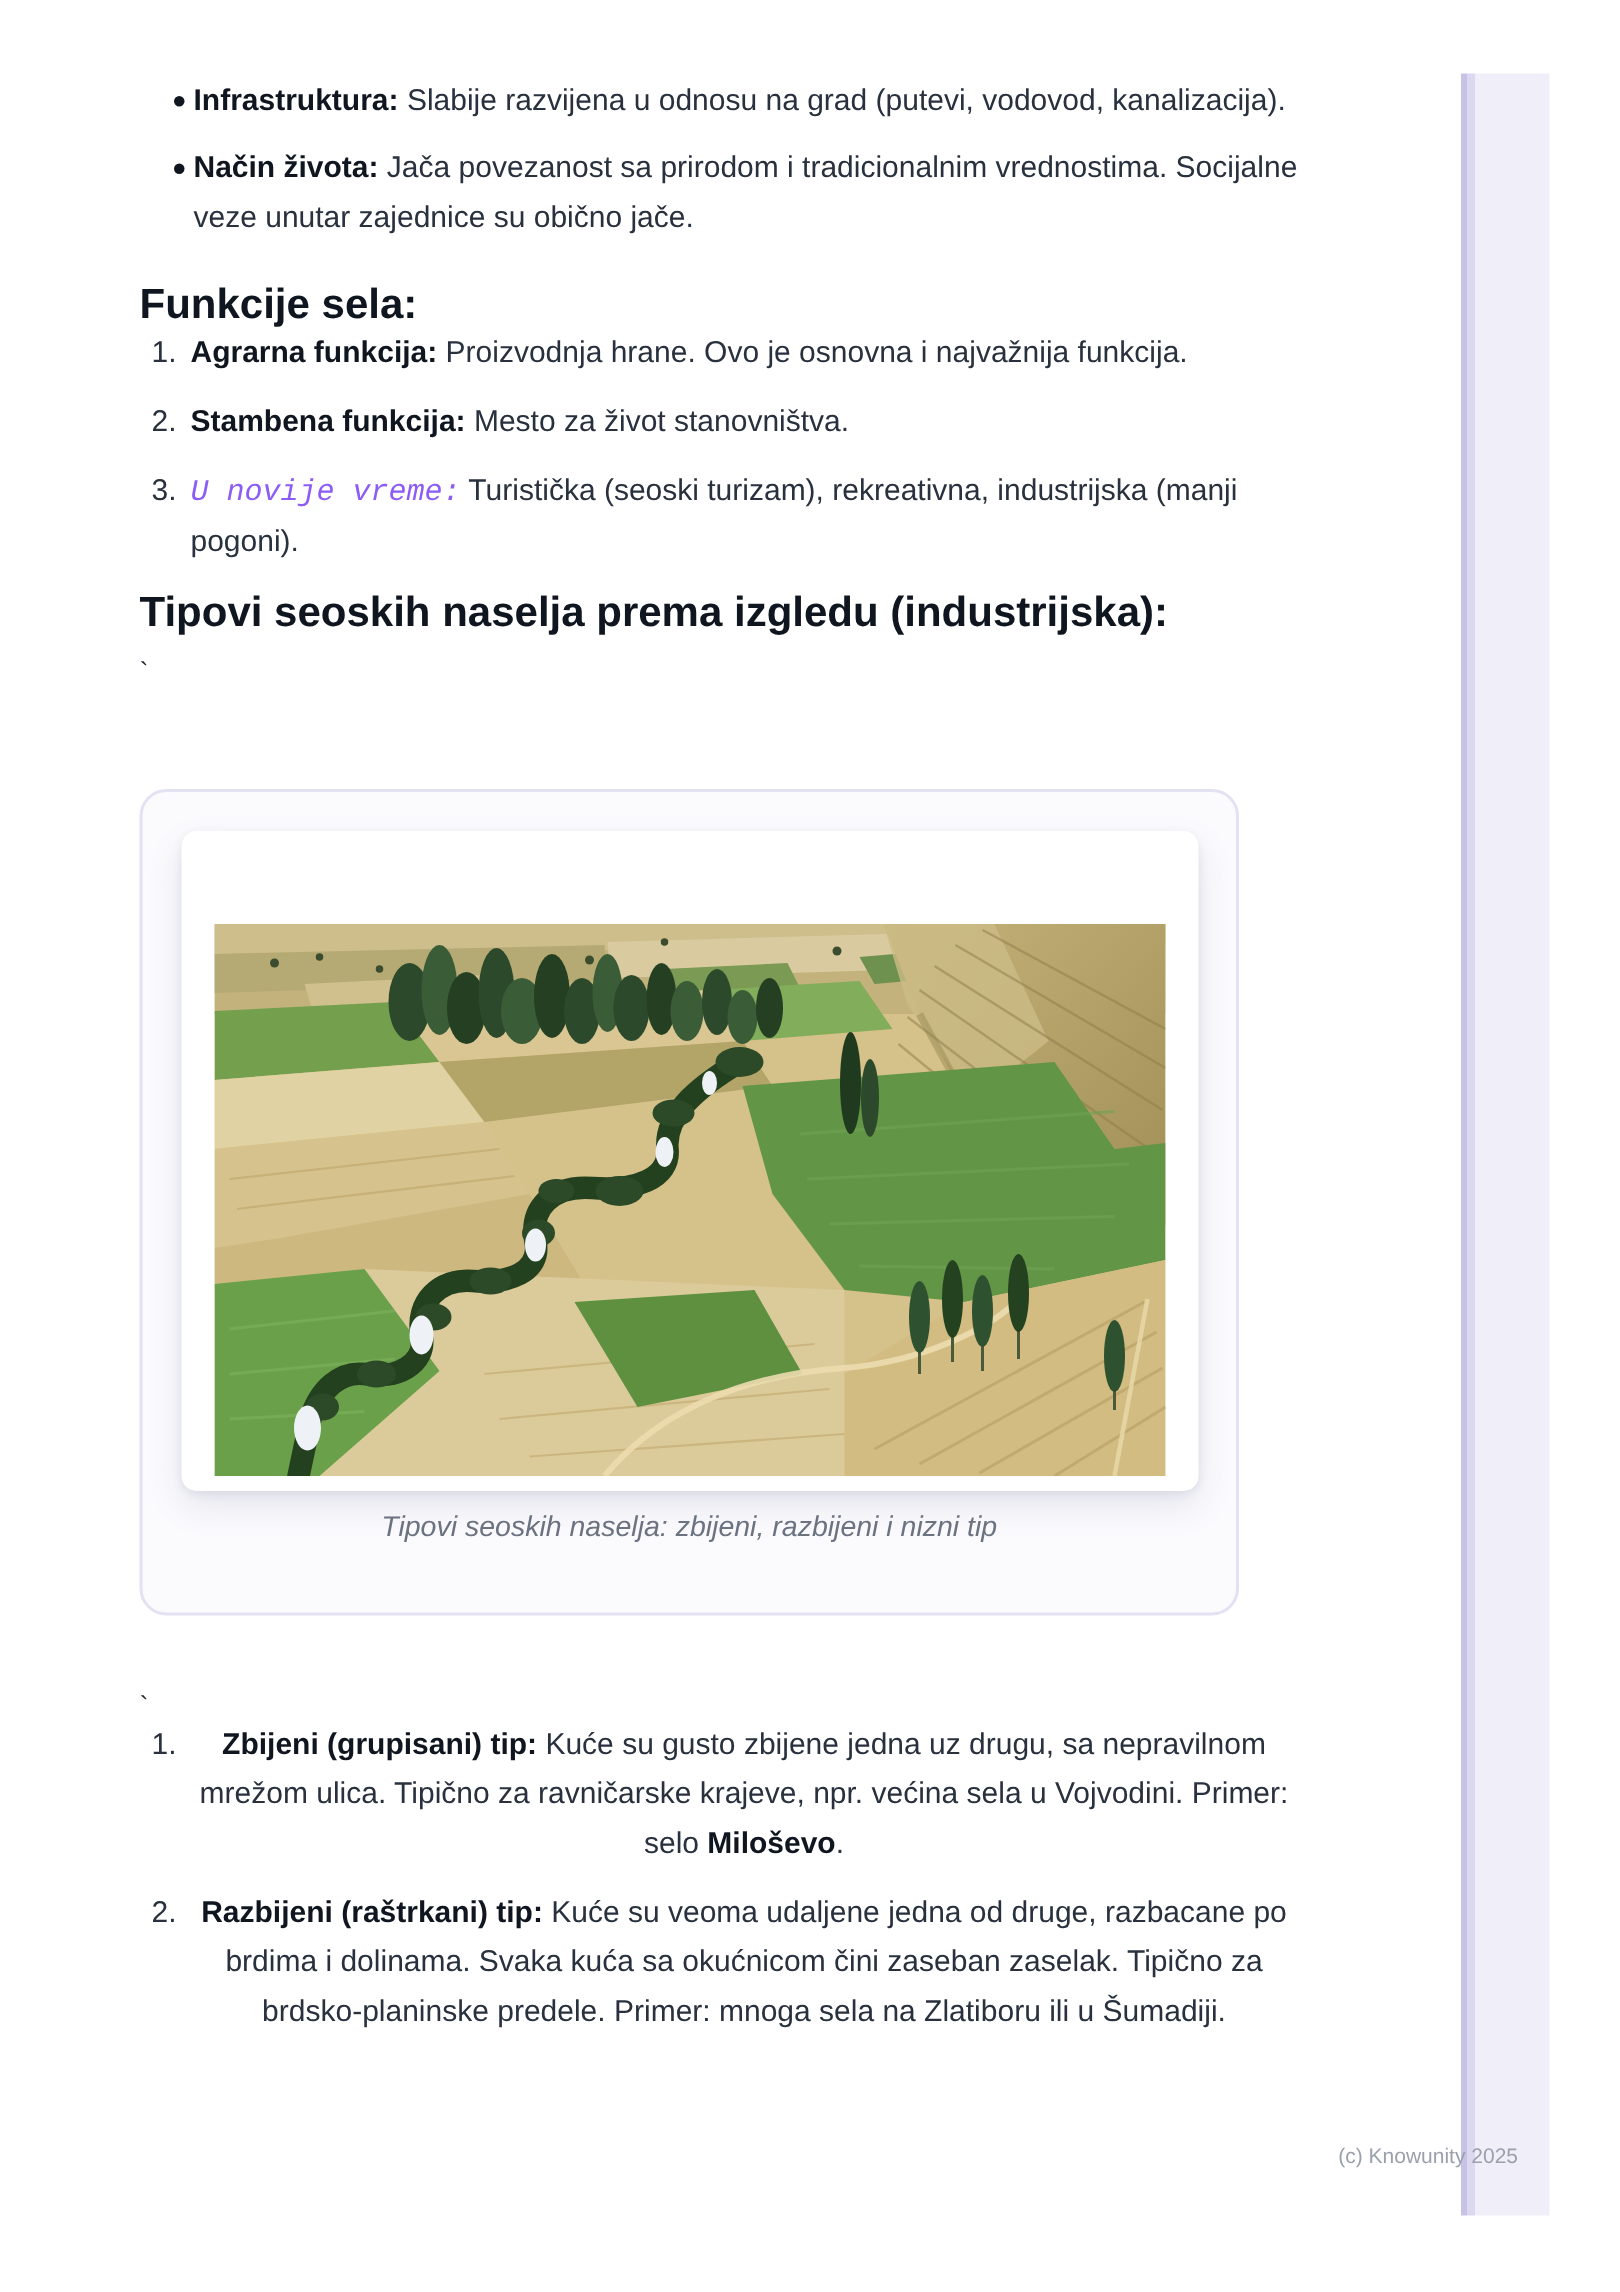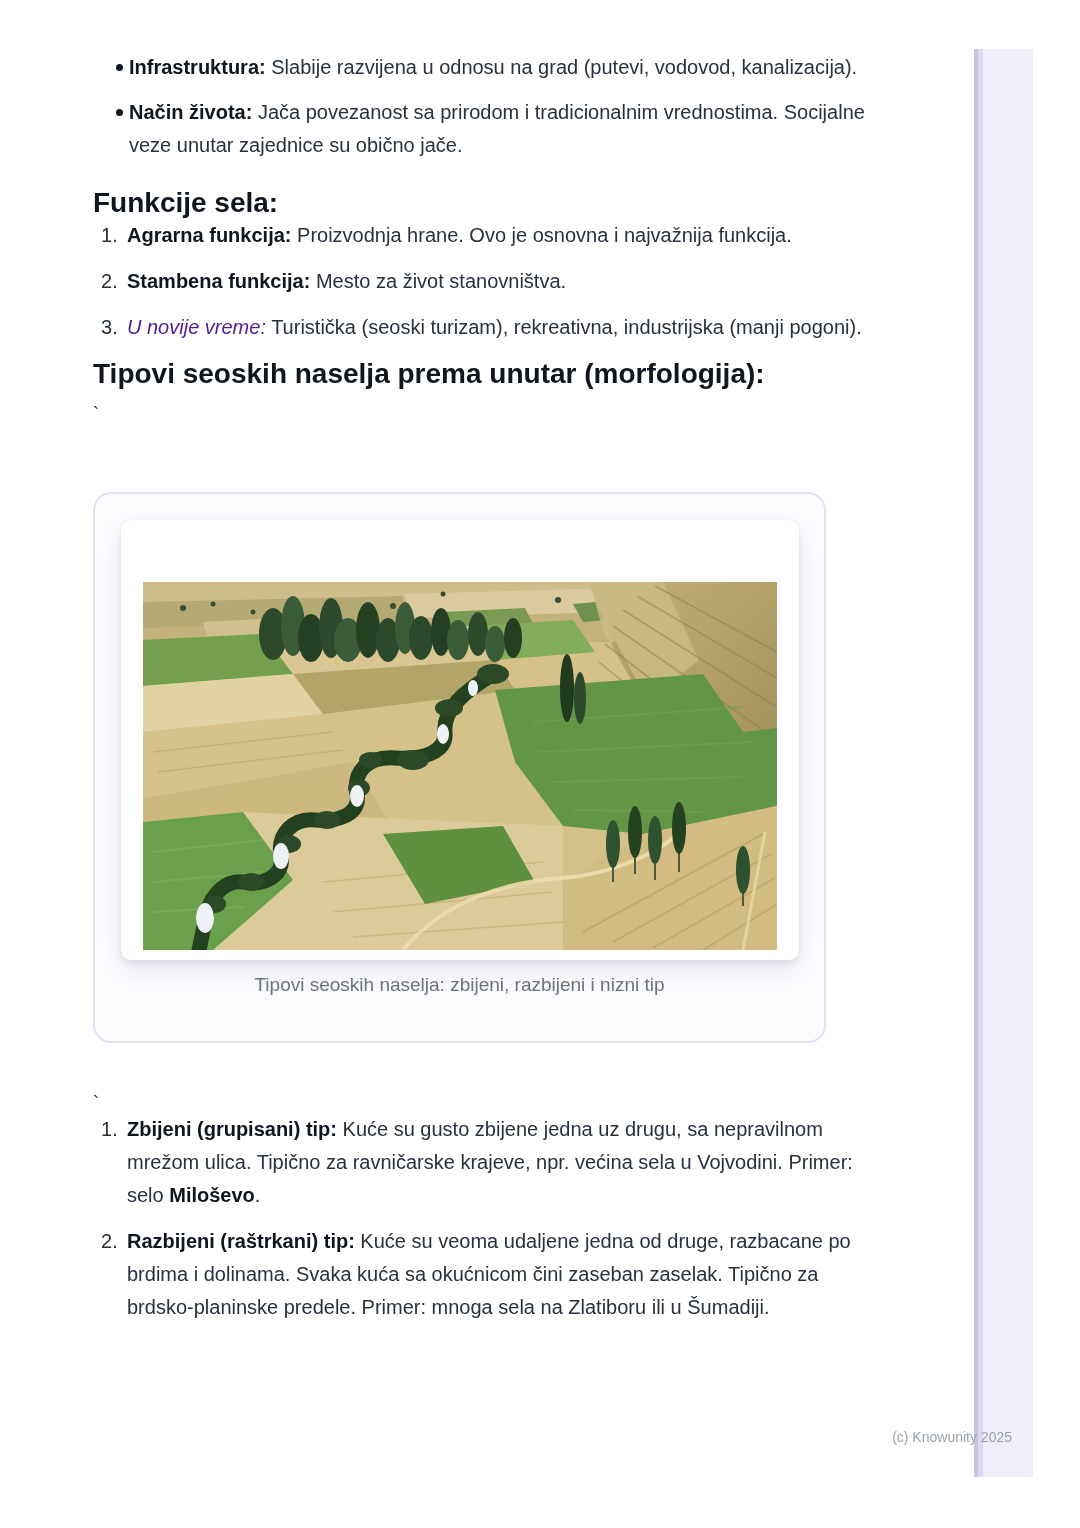--- a/index.html
+++ b/index.html
@@ -7,56 +7,56 @@
     width:1080px;height:1528px;position:relative;overflow:hidden;
     background:#ffffff;color:#28313d;
     font-family:"Liberation Sans",sans-serif;
     -webkit-font-smoothing:antialiased;
   }
   .content{
     position:absolute;left:93px;top:0;width:772px;
     font-size:20px;line-height:33px;
   }
   b,.lead{font-weight:700;color:#10161f;}
-  .lead-italic{font-style:italic;font-weight:400;color:#4c1d95;}
+  .lead-italic{font-style:italic;font-weight:400;color:#8b5cf6;font-family:Liberation Mono, monospace;}
   
   ul.blist{list-style:none;margin:51px 0 0 0;padding:0;}
   ul.blist li{position:relative;padding-left:36px;margin-bottom:12px;}
   ul.blist li .dot{
     position:absolute;left:23px;top:13px;width:7px;height:7px;border-radius:50%;
     background:#10161f;
   }
   
   ol.nlist{list-style:none;margin:0;padding:0;counter-reset:n;}
   ol.nlist li{position:relative;padding-left:34px;margin-bottom:13px;counter-increment:n;}
   ol.nlist li::before{
     content:counter(n) ".";position:absolute;left:8px;top:0;color:#28313d;
   }
   h3{font-size:28px;line-height:33px;font-weight:700;color:#10161f;margin:0;}
   .h-functions{margin-top:24px;}
   .h-types{margin-top:10px;}
   .list-functions{margin-top:29px;}
   .tick{height:26px;margin-top:8px;font-size:18px;color:#1b2430;}
   .tick2{margin-top:44px;}
-  .list-types{margin-top:32px;}
+  .list-types{margin-top:32px;text-align:center;}
   
   .card{
     box-sizing:border-box;width:733px;height:551px;margin-top:68px;
     background:#fbfbfe;border:2px solid #e3e2f3;border-radius:18px;
     padding-top:26px;
   }
   .frame{
     box-sizing:border-box;width:678px;margin:0 auto;background:#ffffff;border-radius:10px;
     box-shadow:0 10px 22px rgba(110,110,150,.16),0 2px 6px rgba(110,110,150,.12);
     padding:62px 22px 10px 22px;
   }
   .photo{display:block;width:634px;height:368px;}
   figure{margin:0;}
   figcaption{
-    text-align:center;margin-top:12px;
+    text-align:center;margin-top:12px;font-style:italic;
     font-size:19px;line-height:26px;color:#6b7280;
   }
   
   .edge-bar{
     position:absolute;left:974px;top:49px;width:59px;height:1428px;z-index:1;
     background:linear-gradient(90deg,#c7c3e7 0 4px,#dbd8f0 4px 9px,#efeef9 9px);
   }
   .watermark{
     position:absolute;right:68px;top:1428px;z-index:5;
     font-size:14px;line-height:18px;color:#9aa1ac;
@@ -86,21 +86,21 @@
       <span class="lead">Agrarna funkcija:</span><span> Proizvodnja hrane. Ovo je osnovna i najvažnija funkcija.</span>
     </li>
     <li>
       <span class="lead">Stambena funkcija:</span><span> Mesto za život stanovništva.</span>
     </li>
     <li>
       <span class="lead lead-italic">U novije vreme:</span><span> Turistička (seoski turizam), rekreativna, industrijska (manji pogoni).</span>
     </li>
   </ol>
 
-  <h3 class="h-types">Tipovi seoskih naselja prema unutar (morfologija):</h3>
+  <h3 class="h-types">Tipovi seoskih naselja prema izgledu (industrijska):</h3>
 
   <div class="tick">`</div>
 
   <figure class="card">
     <div class="frame">
       <svg class="photo" viewBox="0 0 634 368" preserveAspectRatio="none">
         <defs>
           <linearGradient id="hillg" x1="0" y1="0" x2="1" y2="1">
             <stop offset="0" stop-color="#c5b37a"></stop>
             <stop offset="1" stop-color="#9f8e55"></stop>

